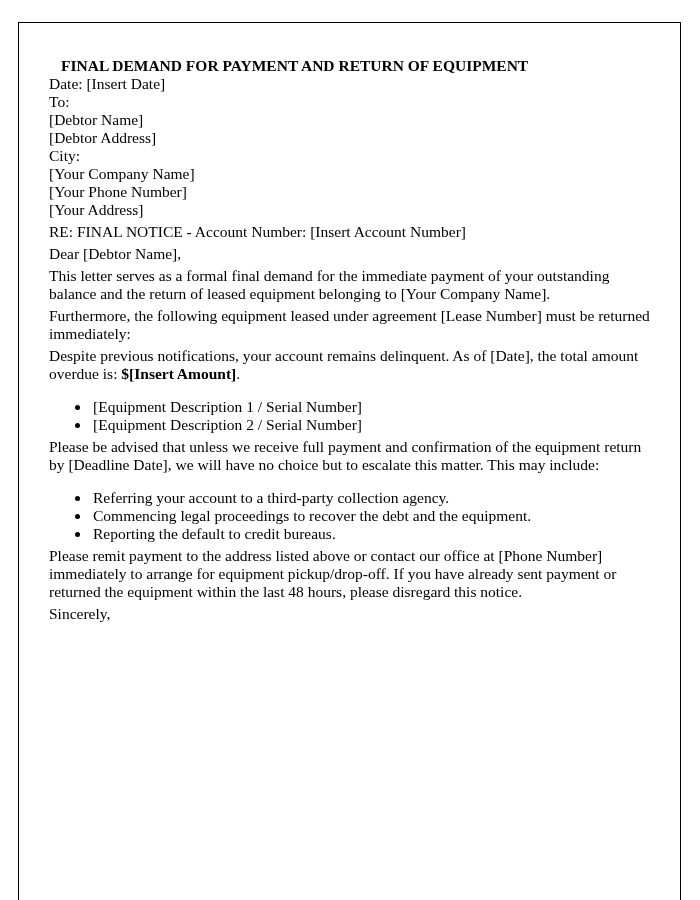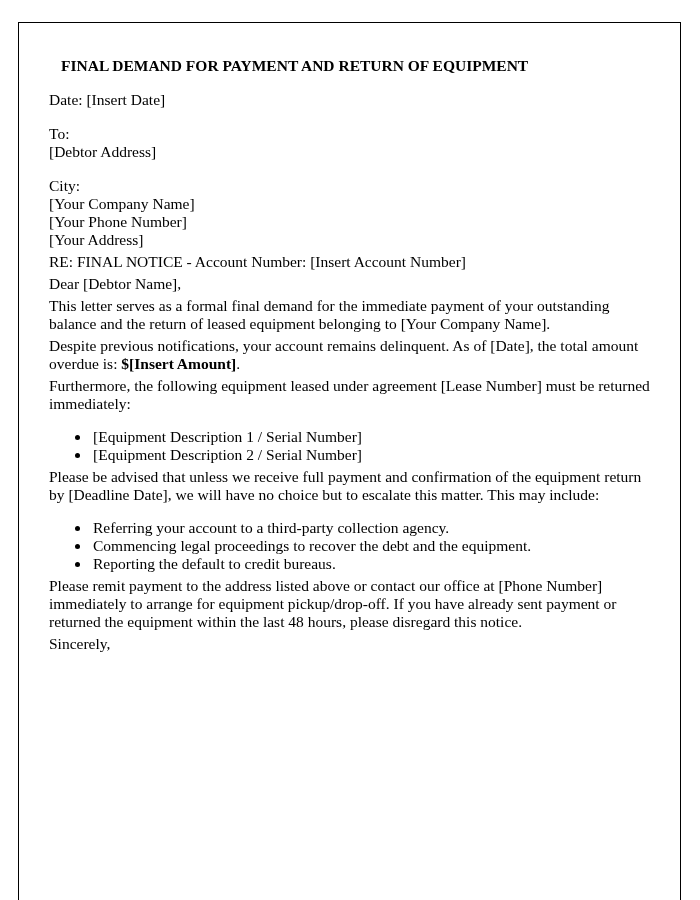--- a/index.html
+++ b/index.html
@@ -22,21 +22,21 @@
     font-size: 15.5px;
     line-height: 18px;
     color: #000000;
   }
   .letter-title {
     font-weight: bold;
     margin: 10px 0 0 12px;
     font-size: 15.5px;
   }
   .block {
-    margin-top: 16px;
+    margin-top: 0;
   }
   .line {
     margin: 0;
   }
   .para {
     margin-top: 4px;
   }
   ul.bullets {
     margin: 15px 0 0 0;
     padding-left: 42px;
@@ -53,39 +53,40 @@
 <body>
 
 <div class="letter-page">
 
   <div class="letter-title">FINAL DEMAND FOR PAYMENT AND RETURN OF EQUIPMENT</div>
 
   <div class="block">Date: [Insert Date]</div>
 
   <div class="block">
     <div class="line">To:</div>
+    <div class="line">[Debtor Name]</div>
     <div class="line">[Debtor Address]</div>
   </div>
 
   <div class="block">
     <div class="line">City:</div>
     <div class="line">[Your Company Name]</div>
     <div class="line">[Your Phone Number]</div>
     <div class="line">[Your Address]</div>
   </div>
 
   <div class="para">RE: FINAL NOTICE - Account Number: [Insert Account Number]</div>
 
   <div class="para">Dear [Debtor Name],</div>
 
   <div class="para">This letter serves as a formal final demand for the immediate payment of your outstanding balance and the return of leased equipment belonging to [Your Company Name].</div>
 
+  <div class="para">Furthermore, the following equipment leased under agreement [Lease Number] must be returned immediately:</div>
+
   <div class="para"><span>Despite previous notifications, your account remains delinquent. As of [Date], the total amount overdue is: </span><span class="bold">$[Insert Amount]</span><span>.</span></div>
-
-  <div class="para">Furthermore, the following equipment leased under agreement [Lease Number] must be returned immediately:</div>
 
   <ul class="bullets">
     <li>[Equipment Description 1 / Serial Number]</li>
     <li>[Equipment Description 2 / Serial Number]</li>
   </ul>
 
   <div class="para">Please be advised that unless we receive full payment and confirmation of the equipment return by [Deadline Date], we will have no choice but to escalate this matter. This may include:</div>
 
   <ul class="bullets">
     <li>Referring your account to a third-party collection agency.</li>

